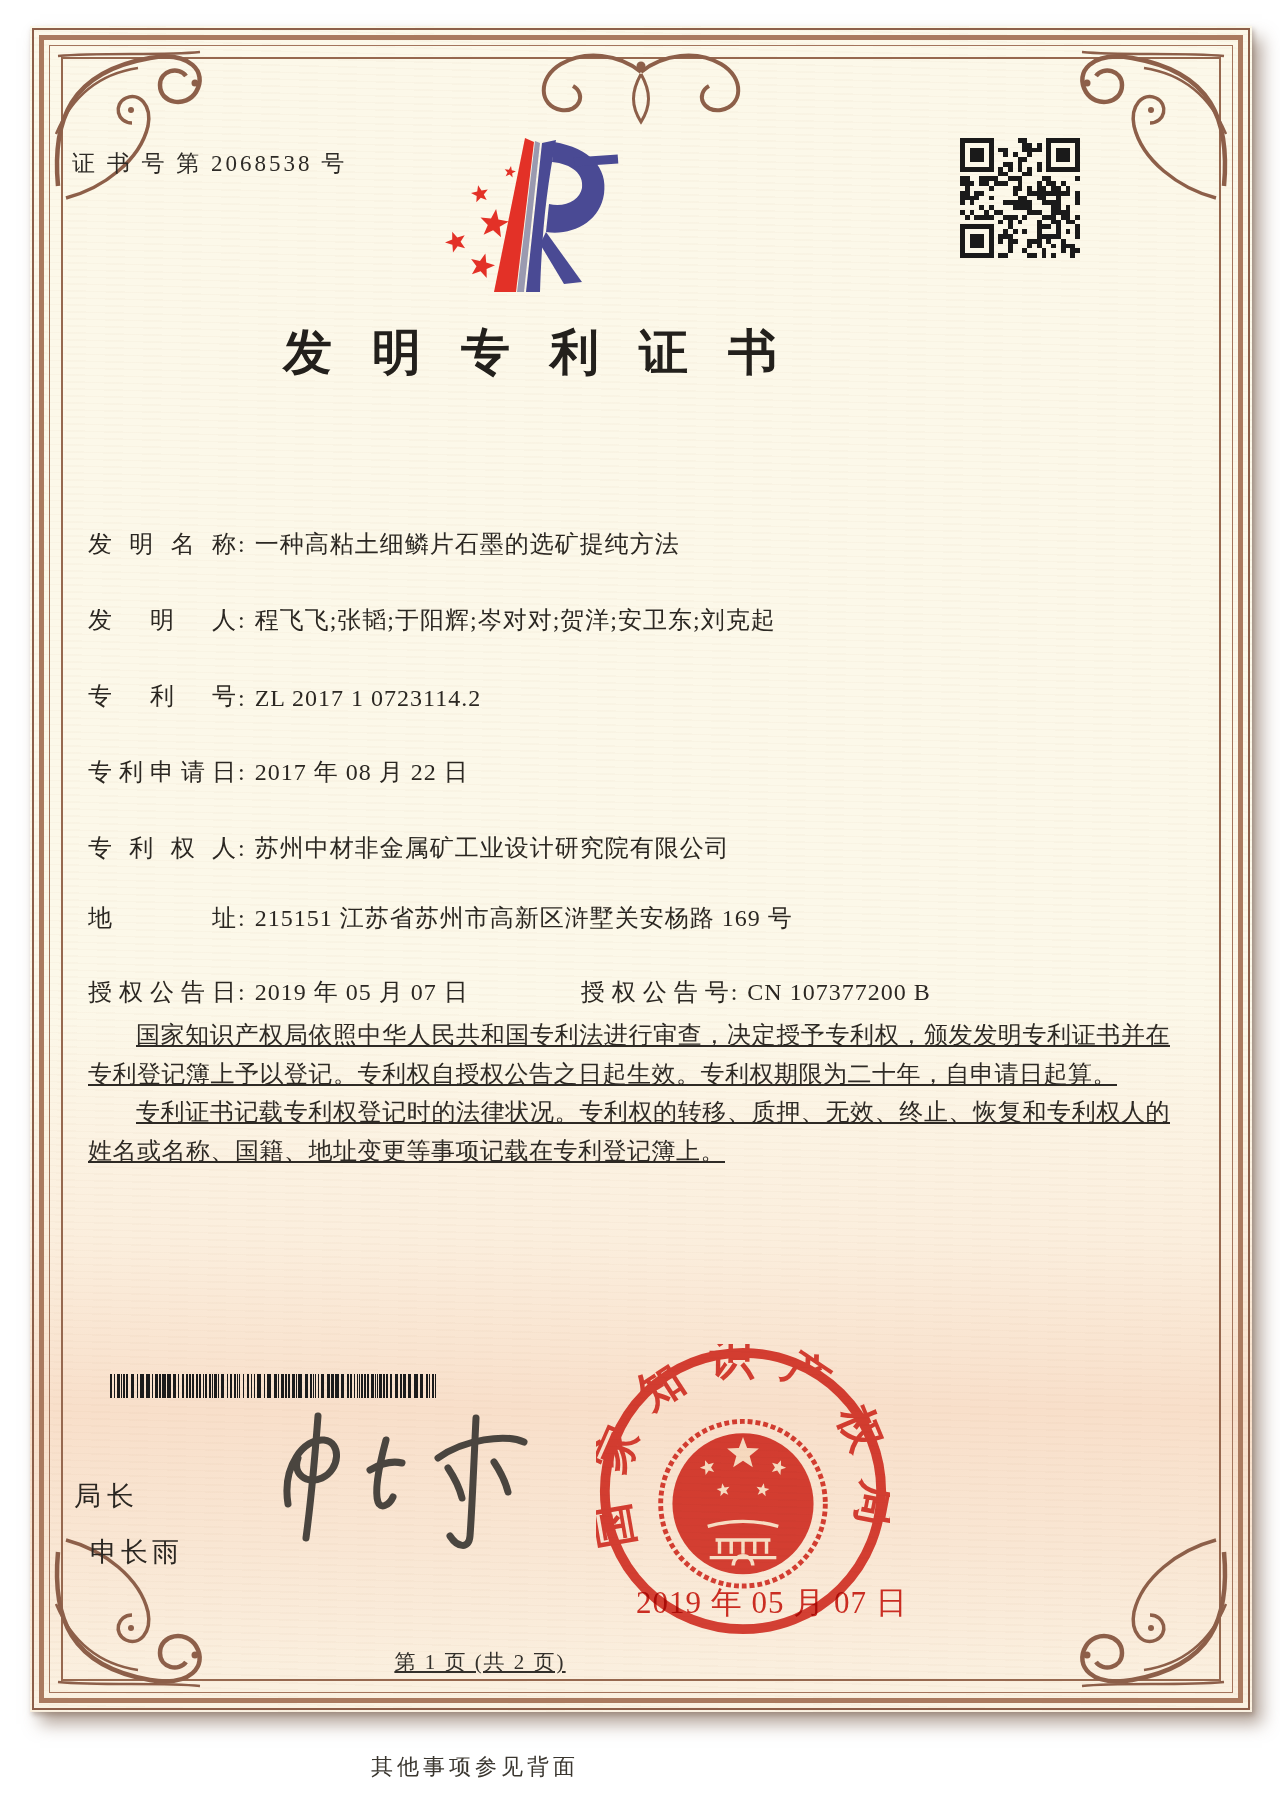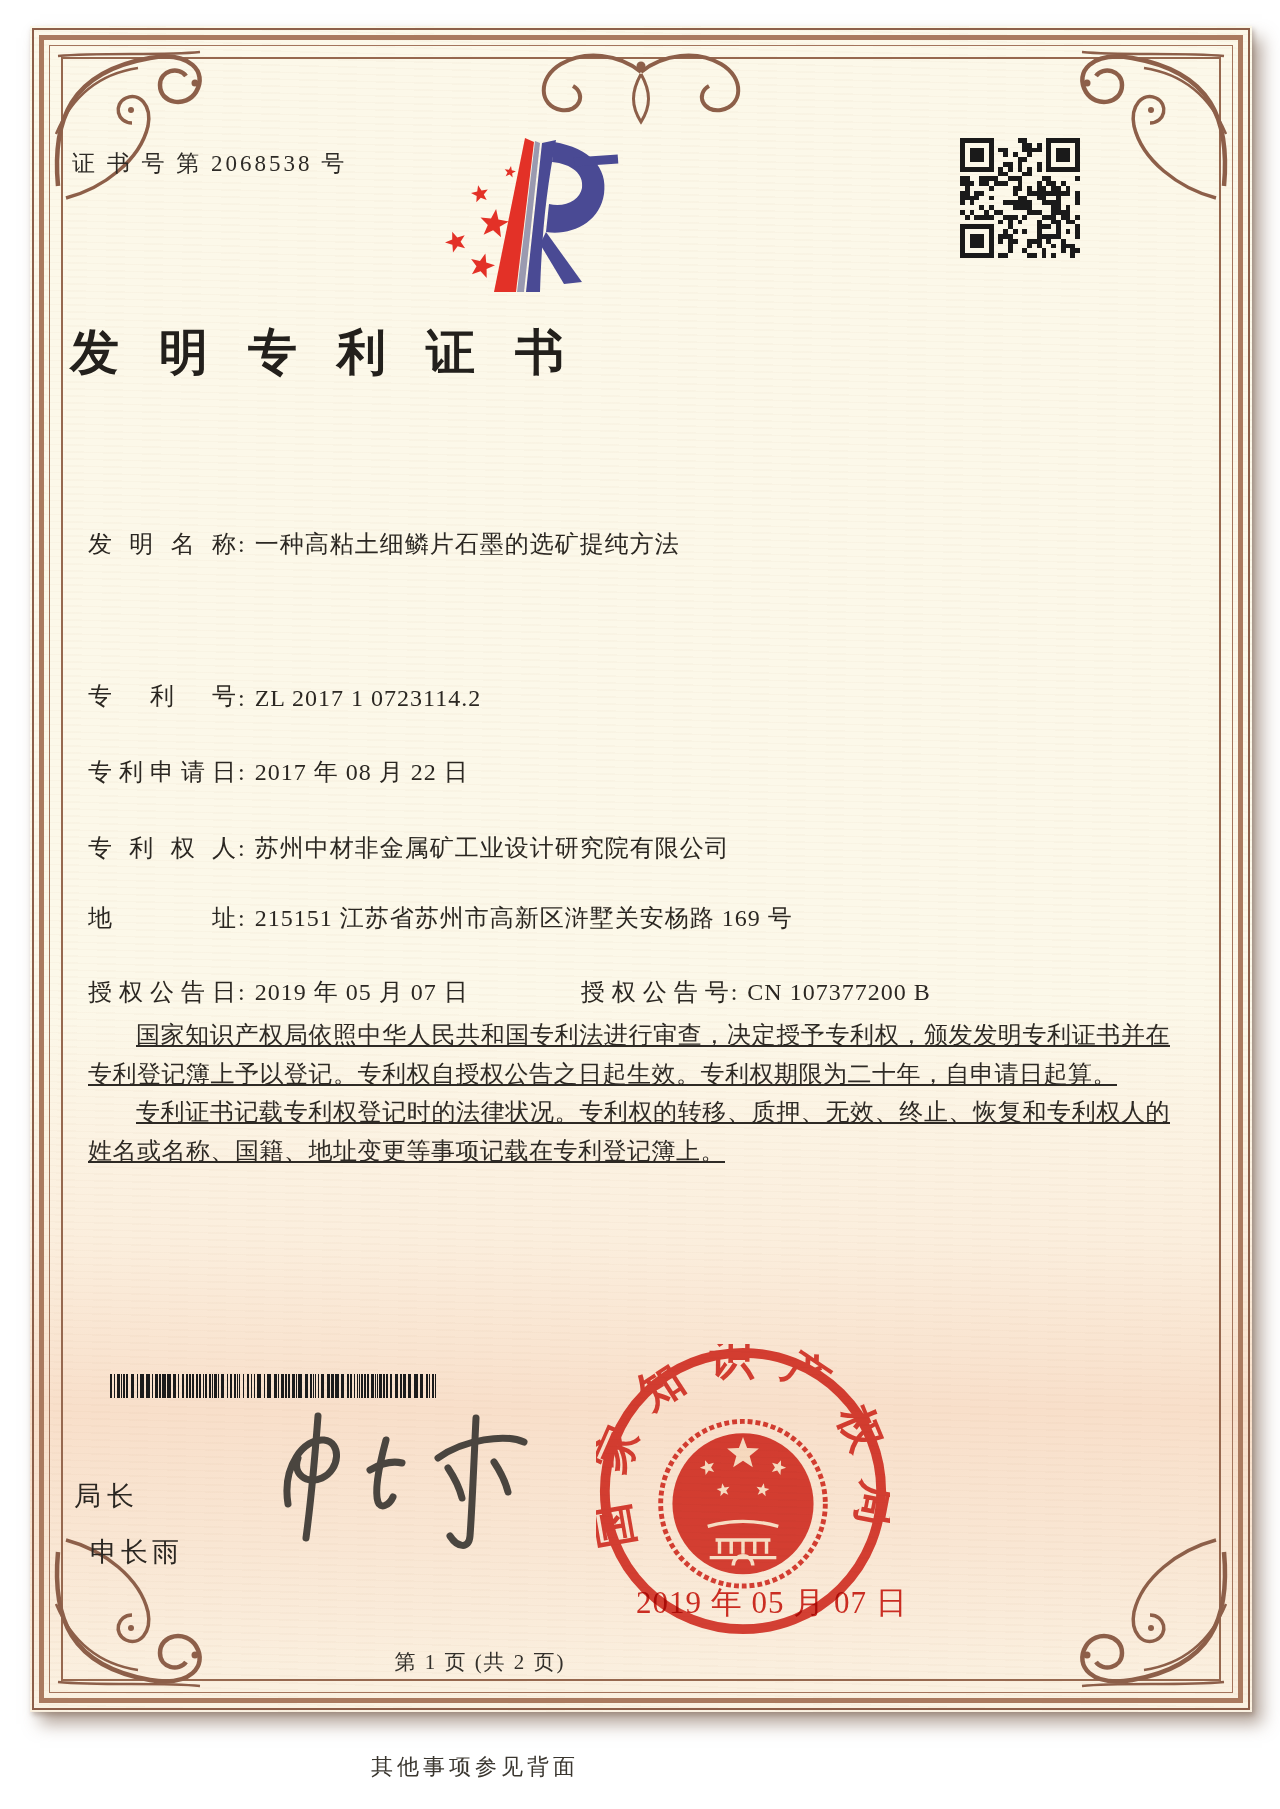--- a/index.html
+++ b/index.html
@@ -20,21 +20,21 @@
   .frame-b{inset:9px;border:5px solid #aa7a5f;}
   .frame-c{inset:19px;border:1px solid #a3745c;}
   .frame-d{inset:31px;border:2px solid #96684f;}
   .orn{position:absolute;inset:0;width:100%;height:100%;pointer-events:none;}
 
   .cert-number{position:absolute;left:42px;top:122px;font-size:23px;letter-spacing:3px;color:#2d2a26;}
   .logo{position:absolute;left:392px;top:106px;width:200px;height:166px;}
   .qr{position:absolute;left:930px;top:112px;width:120px;height:120px;}
 
   .title{
-    position:absolute;left:0;top:294px;width:1000px;
+    position:absolute;left:0;top:294px;width:1000px;text-align:center;
     font-size:49px;font-weight:bold;letter-spacing:40px;text-indent:40px;color:#23201c;
   }
 
   .field-row{position:absolute;left:58px;font-size:24px;white-space:nowrap;}
   .field-label{
     display:inline-block;width:148px;text-align:justify;text-align-last:justify;
     vertical-align:bottom;color:#2b2722;
   }
   .colon{display:inline-block;margin:0 10px 0 2px;}
   .field-value{letter-spacing:1px;color:#2b2722;}
@@ -51,21 +51,21 @@
 
   .director-label{position:absolute;left:44px;top:1452px;font-size:27px;letter-spacing:6px;}
   .director-name{position:absolute;left:60px;top:1508px;font-size:27px;letter-spacing:4px;}
   .signature{position:absolute;left:232px;top:1378px;width:280px;height:160px;}
 
   .seal{position:absolute;left:566px;top:1318px;width:294px;height:294px;opacity:0.93;mix-blend-mode:multiply;}
   .seal-date{
     position:absolute;left:606px;top:1556px;width:280px;font-size:31px;color:#cf3128;
     letter-spacing:1px;white-space:nowrap;mix-blend-mode:multiply;
   }
-  .page-footer{position:absolute;left:0;top:1622px;width:900px;text-align:center;font-size:21px;letter-spacing:2px;color:#33302b;}
+  .page-footer{position:absolute;left:0;top:1622px;width:900px;text-align:center;font-size:21px;letter-spacing:2px;color:#33302b;text-decoration:underline;}
   .back-note{position:absolute;left:0;top:1752px;width:950px;text-align:center;font-size:22px;letter-spacing:4px;color:#3a362f;}
 </style>
 </head>
 <body>
 
 <div class="cert">
 
   <div class="frame frame-a"></div>
   <div class="frame frame-b"></div>
   <div class="frame frame-c"></div>
@@ -322,20 +322,23 @@
       <rect x="0" y="18" width="7" height="7" fill="#1a1a1a"></rect>
       <rect x="1" y="19" width="5" height="5" fill="#fcf8e9"></rect>
       <rect x="2" y="20" width="3" height="3" fill="#1a1a1a"></rect>
     </svg>
 
   <div class="title">发明专利证书</div>
 
   <div class="field-row" style="top:502px">
     <span class="field-label">发明名称</span><span class="colon">:</span><span class="field-value">一种高粘土细鳞片石墨的选矿提纯方法</span>
   </div>
+  <div class="field-row" style="top:578px">
+    <span class="field-label">发明人</span><span class="colon">:</span><span class="field-value">程飞飞;张韬;于阳辉;岑对对;贺洋;安卫东;刘克起</span>
+  </div>
   <div class="field-row" style="top:654px">
     <span class="field-label">专利号</span><span class="colon">:</span><span class="field-value">ZL 2017 1 0723114.2</span>
   </div>
   <div class="field-row" style="top:730px">
     <span class="field-label">专利申请日</span><span class="colon">:</span><span class="field-value">2017 年 08 月 22 日</span>
   </div>
   <div class="field-row" style="top:806px">
     <span class="field-label">专利权人</span><span class="colon">:</span><span class="field-value">苏州中材非金属矿工业设计研究院有限公司</span>
   </div>
   <div class="field-row" style="top:876px">

